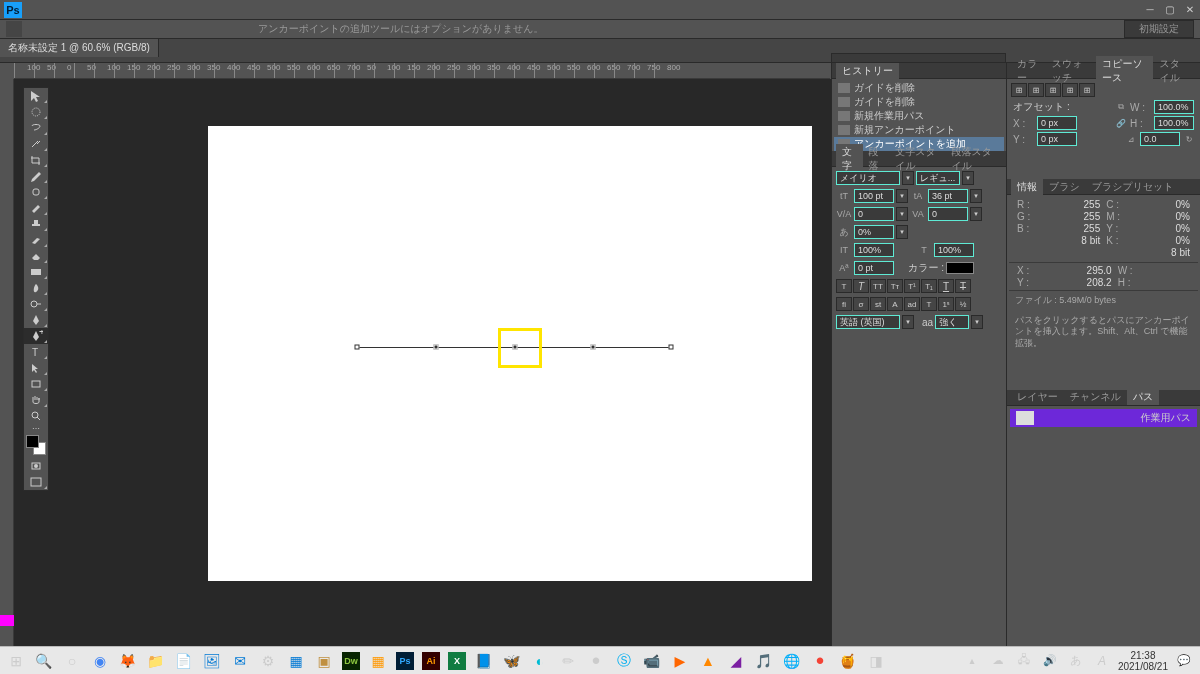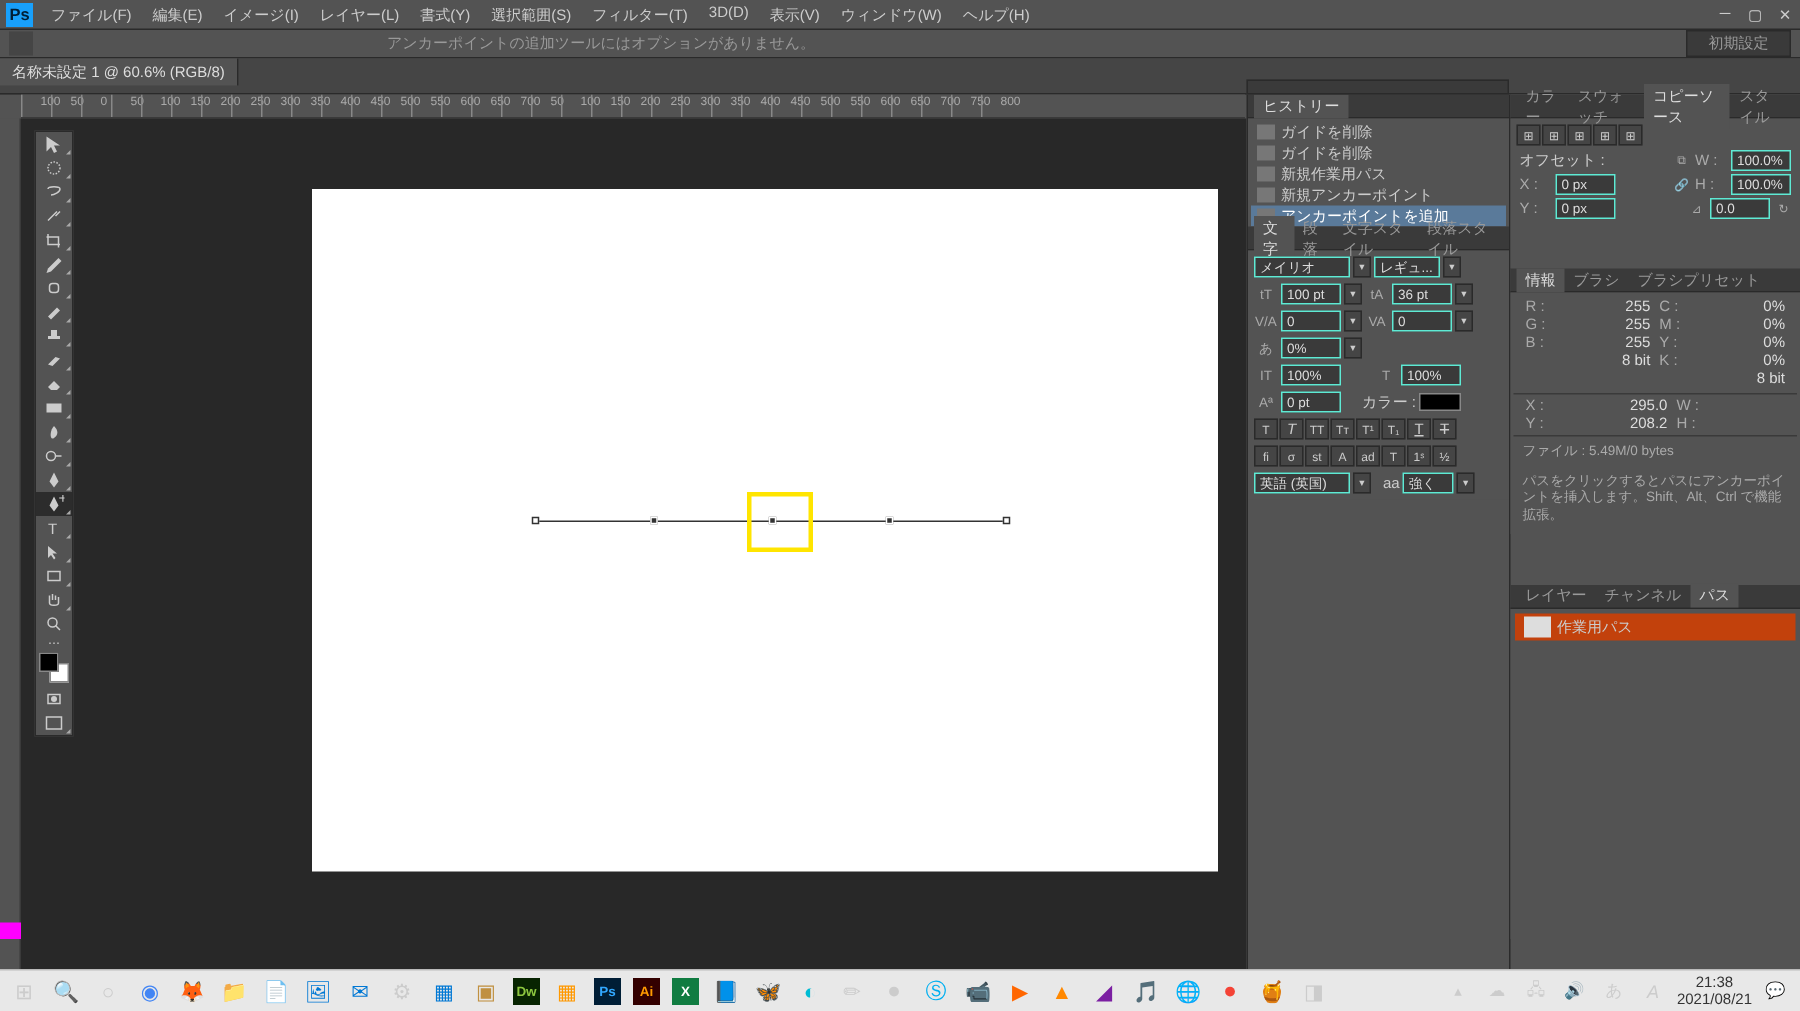--- a/index.html
+++ b/index.html
@@ -49,51 +49,38 @@
 .field-wide { width: 64px; }
 .dropdown-btn { width: 12px; height: 14px; background: #454545; border: 1px solid #2a2a2a; display: inline-flex; align-items: center; justify-content: center; font-size: 7px; }
 .icon-lbl { width: 16px; text-align: center; color: #aaa; font-size: 9px; }
 .btn-row { display: flex; gap: 1px; padding: 2px; }
 .btn-row .tb { width: 16px; height: 14px; background: #454545; border: 1px solid #2a2a2a; display: flex; align-items: center; justify-content: center; font-size: 8px; cursor: pointer; }
 .props-row { display: flex; align-items: center; padding: 1px 4px; gap: 4px; font-size: 9px; }
 .props-row .lbl { width: 20px; color: #aaa; }
 .info-grid { display: grid; grid-template-columns: auto auto auto auto; gap: 1px 6px; padding: 2px 8px; font-size: 9px; color: #aaa; }
 .info-grid span.v { text-align: right; color: #ddd; }
 .hint-text { padding: 4px 6px; font-size: 9px; color: #aaa; line-height: 1.3; }
-.path-item { background: #c2410c; padding: 2px 6px; margin: 1px; display: flex; align-items: center; gap: 4px; }
+.path-item { background: #6d28d9; padding: 2px 6px; margin: 1px; display: flex; align-items: center; gap: 4px; justify-content: space-between; }
 .path-thumb { width: 18px; height: 14px; background: #ddd; }
 .status-bar { position: absolute; bottom: 0; left: 0; right: 0; height: 12px; background: #464646; display: flex; align-items: center; padding: 0 6px; color: #aaa; font-size: 9px; border-top: 1px solid #2a2a2a; }
 .status-sep { margin: 0 6px; color: #666; }
 .magenta-marker { position: absolute; left: 0px; top: 552px; width: 14px; height: 11px; background: #ff00ff; z-index: 5; }
 .taskbar { position: absolute; bottom: 0; left: 0; right: 0; height: 28px; background: #e8e8e8; display: flex; align-items: center; padding: 0 6px; gap: 8px; border-top: 1px solid #bbb; }
 .tb-icon { width: 20px; height: 20px; display: flex; align-items: center; justify-content: center; cursor: pointer; font-size: 14px; }
 .tb-right { margin-left: auto; display: flex; align-items: center; gap: 6px; }
 .tb-clock { text-align: center; font-size: 9px; color: #333; line-height: 1.1; }
 .color-sw { width: 28px; height: 12px; background: #000; border: 1px solid #888; display: inline-block; }
 .link-icon { width: 10px; font-size: 8px; color: #aaa; text-align: center; }
 body > .main-wrap { height: 618px; position: relative; }
 </style>
 </head>
 <body>
 
 <div class="titlebar">
   <div class="ps-logo">Ps</div>
-  <div class="menu-items">
-    <span class="menu-item">ファイル(F)</span>
-    <span class="menu-item">編集(E)</span>
-    <span class="menu-item">イメージ(I)</span>
-    <span class="menu-item">レイヤー(L)</span>
-    <span class="menu-item">書式(Y)</span>
-    <span class="menu-item">選択範囲(S)</span>
-    <span class="menu-item">フィルター(T)</span>
-    <span class="menu-item">3D(D)</span>
-    <span class="menu-item">表示(V)</span>
-    <span class="menu-item">ウィンドウ(W)</span>
-    <span class="menu-item">ヘルプ(H)</span>
-  </div>
   <div class="window-controls">
     <div class="wc-btn">─</div>
     <div class="wc-btn">▢</div>
     <div class="wc-btn">✕</div>
   </div>
 </div>
 
 <div class="options-bar">
   <span class="opt-icon"></span>
   <span style="margin-left:230px">アンカーポイントの追加ツールにはオプションがありません。</span>

